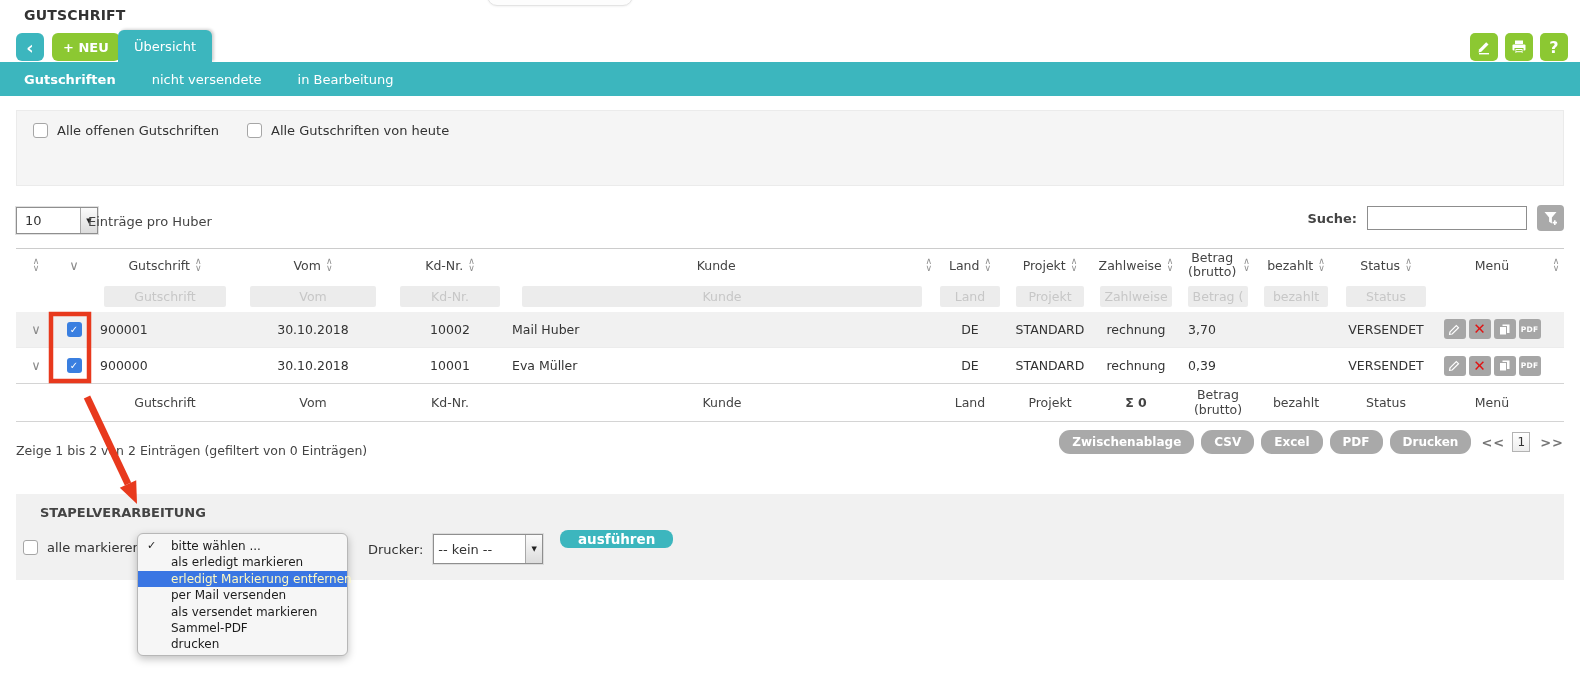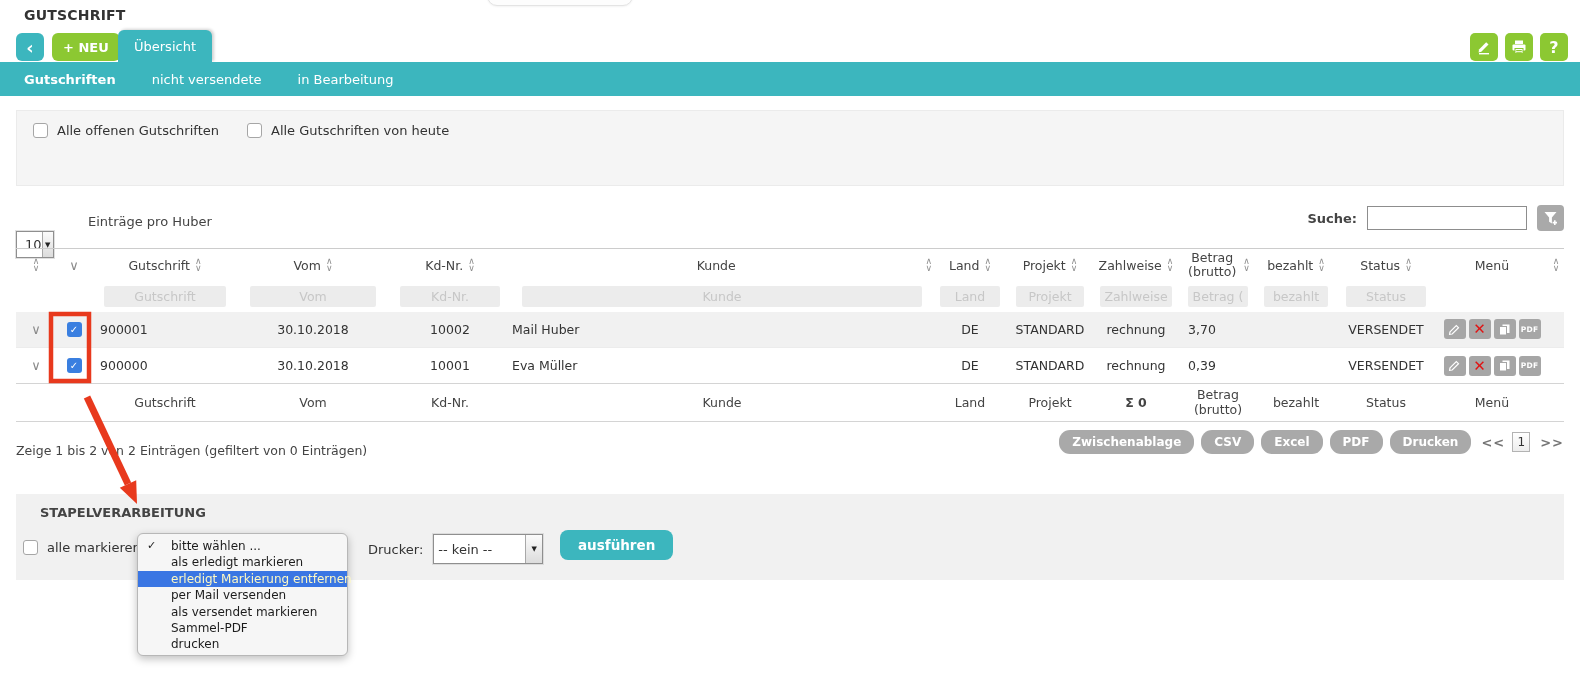--- a/index.html
+++ b/index.html
@@ -36,22 +36,22 @@
 
   
   .filter-panel { position:absolute; left:16px; top:110px; width:1548px; height:76px;
     background:#f5f5f5; border:1px solid #ebebeb; }
   .filter-title { margin:11px 0 0 24px; font-weight:bold; font-size:13px; color:#444; }
   .filter-opts { margin:12px 0 0 16px; display:flex; gap:28px; align-items:center; }
   .filter-opt { display:flex; align-items:center; gap:9px; }
   .cb { width:15px; height:15px; border:1px solid #a6a6a6; border-radius:3px; background:#fff; cursor:pointer; flex:0 0 auto; }
 
   
-  .pagesize { position:absolute; left:16px; top:207px; width:38px; height:27px; display:flex;
-    border:1px solid #8f8f8f; background:#fff; box-shadow:0 0 0 1px #e0e0e0; cursor:pointer;margin-top:24px; }
+  .pagesize { position:absolute; left:16px; top:207px; width:82px; height:27px; display:flex;
+    border:1px solid #8f8f8f; background:#fff; box-shadow:0 0 0 1px #e0e0e0; cursor:pointer; }
   .pagesize .val { flex:1; display:flex; align-items:center; padding-left:8px; font-size:13px; color:#333; }
   .pagesize .arrow, .drucker-select .arrow { width:17px; border-left:1px solid #a8a8a8;
     background:linear-gradient(#fbfbfb,#dcdcdc); display:flex; align-items:center; justify-content:center;
     font-size:7px; color:#222; }
   .pagesize-label { position:absolute; left:88px; top:214px; font-size:13px; color:#444; }
 
   .search { position:absolute; right:16px; top:205px; display:flex; align-items:center; gap:10px; }
   .search label { font-weight:bold; color:#444; }
   .search input { width:160px; height:24px; border:1px solid #8d8d8d; background:#fff; padding:0 5px; font:inherit; }
   .funnel-btn { width:27px; height:26px; border-radius:4px; background:#a9a9a9; display:flex;
@@ -100,21 +100,21 @@
     display:flex; align-items:center; justify-content:center; font-size:12px; color:#333; cursor:pointer; }
 
   
   .batch { position:absolute; left:16px; top:494px; width:1548px; height:86px; background:#f1f1f1; }
   .batch-title { padding:11px 0 0 24px; font-weight:bold; font-size:13px; color:#444; }
   .batch-row { position:absolute; left:7px; top:46px; display:flex; align-items:center; gap:9px; }
   .drucker { position:absolute; left:352px; top:40px; display:flex; align-items:center; gap:10px; color:#333; }
   .drucker-select { width:110px; height:30px; display:flex; border:1px solid #8f8f8f; background:#fff;
     box-shadow:0 0 0 1px #dcdcdc; cursor:pointer; }
   .drucker-select .val { flex:1; display:flex; align-items:center; padding-left:4px; }
-  .exec-btn { position:absolute; left:544px; top:36px; height:30px; padding:0 18px; border-radius:8px;
+  .exec-btn { position:absolute; left:544px; top:36px; height:18px; padding:0 18px; border-radius:8px;
     background:var(--teal); color:#fff; font-weight:bold; font-size:13.5px;
     display:flex; align-items:center; cursor:pointer; }
 
   .dropdown { position:absolute; left:137px; top:533px; width:211px; height:123px; z-index:50;
     background:#f6f6f6; border:1px solid #b7b7b7; border-radius:6px; padding:4px 0;
     box-shadow:0 3px 8px rgba(0,0,0,.25); }
   .opt { position:relative; line-height:16.4px; font-size:12px; color:#1c1c1c; padding-left:33px; cursor:pointer; white-space:nowrap; }
   .opt .tick { position:absolute; left:9px; font-size:11px; }
   .opt.hl { background:var(--selblue); color:#fef9c3; }
 

